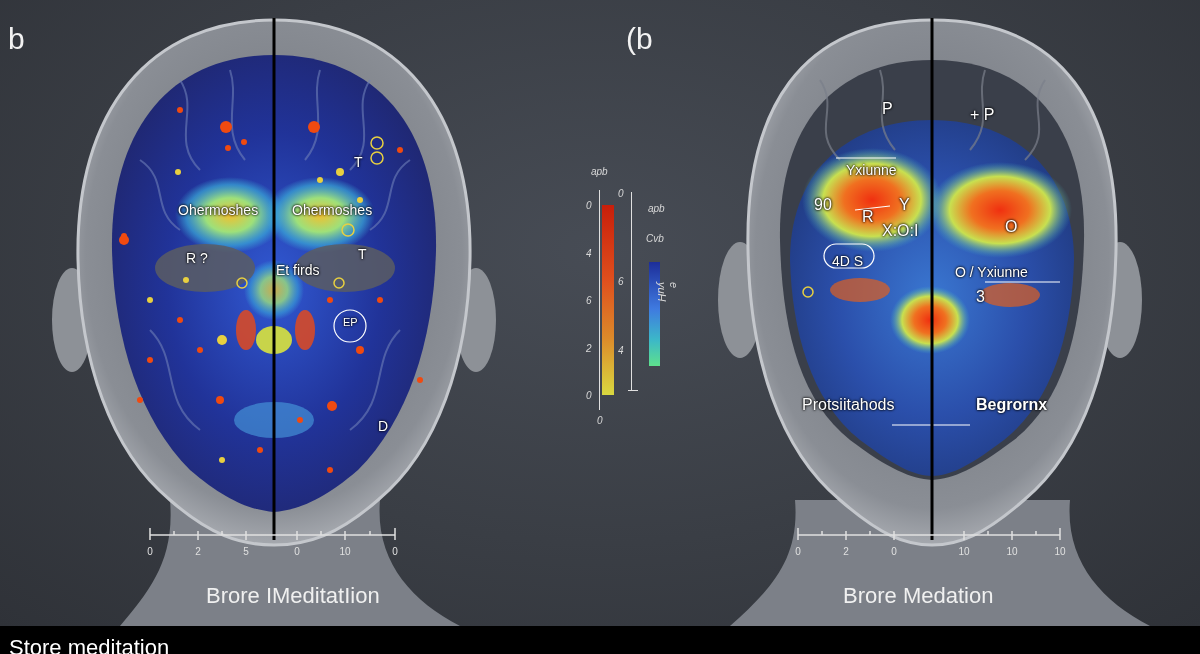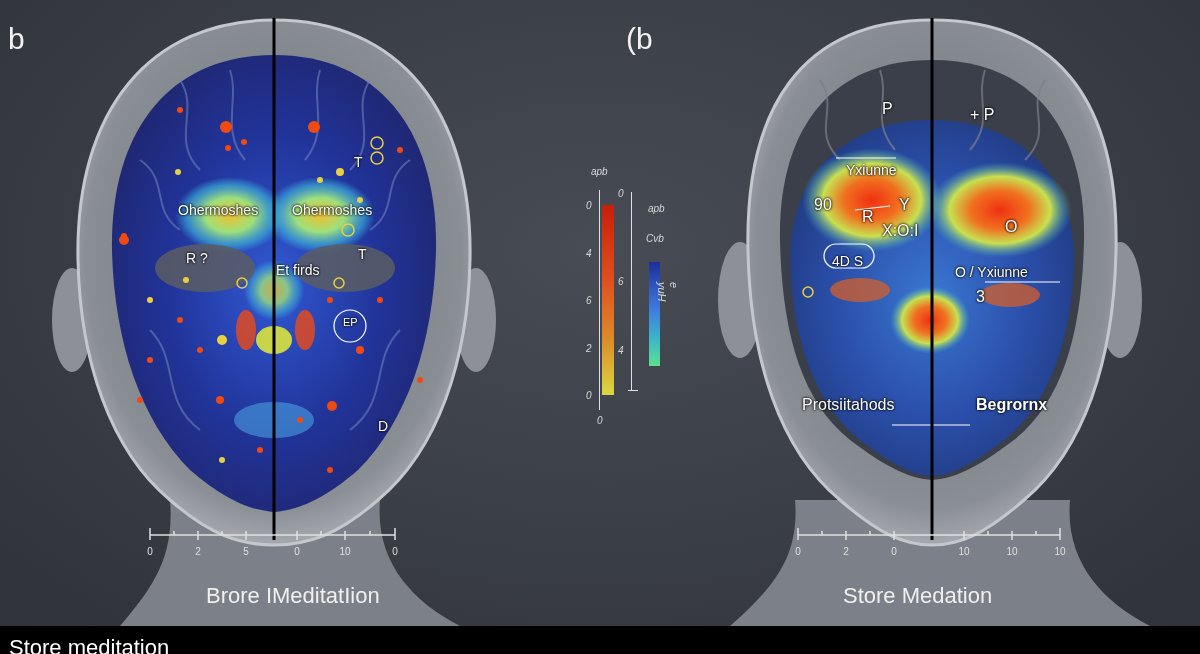--- a/index.html
+++ b/index.html
@@ -233,21 +233,21 @@
     <div class="lbl big" style="left:802px;top:396px;">Protsiitahods</div>
     <div class="lbl big" style="left:976px;top:396px;font-weight:bold;">Begrornx</div>
 
     <div class="tick-lbl" style="left:798px;top:546px;">0</div>
     <div class="tick-lbl" style="left:846px;top:546px;">2</div>
     <div class="tick-lbl" style="left:894px;top:546px;">0</div>
     <div class="tick-lbl" style="left:964px;top:546px;">10</div>
     <div class="tick-lbl" style="left:1012px;top:546px;">10</div>
     <div class="tick-lbl" style="left:1060px;top:546px;">10</div>
 
-    <div class="caption" style="left:843px;top:583px;">Store Medation</div>
+    <div class="caption" style="left:843px;top:583px;">Brore Medation</div>
   </div>
 
   <div style="position:absolute;left:570px;top:160px;width:120px;height:280px;font-style:italic;">
     <div class="cb-text" style="left:21px;top:6px;">apb</div>
 
     <div style="position:absolute;left:29px;top:30px;width:1px;height:220px;background:#e0e0e0;"></div>
     <div style="position:absolute;left:32px;top:45px;width:12px;height:190px;background:linear-gradient(to bottom,#c81e0a,#e0501e 40%,#dc8a2a 70%,#d9d840);"></div>
     <div class="cb-text" style="left:16px;top:40px;">0</div>
     <div class="cb-text" style="left:16px;top:88px;">4</div>
     <div class="cb-text" style="left:16px;top:135px;">6</div>

